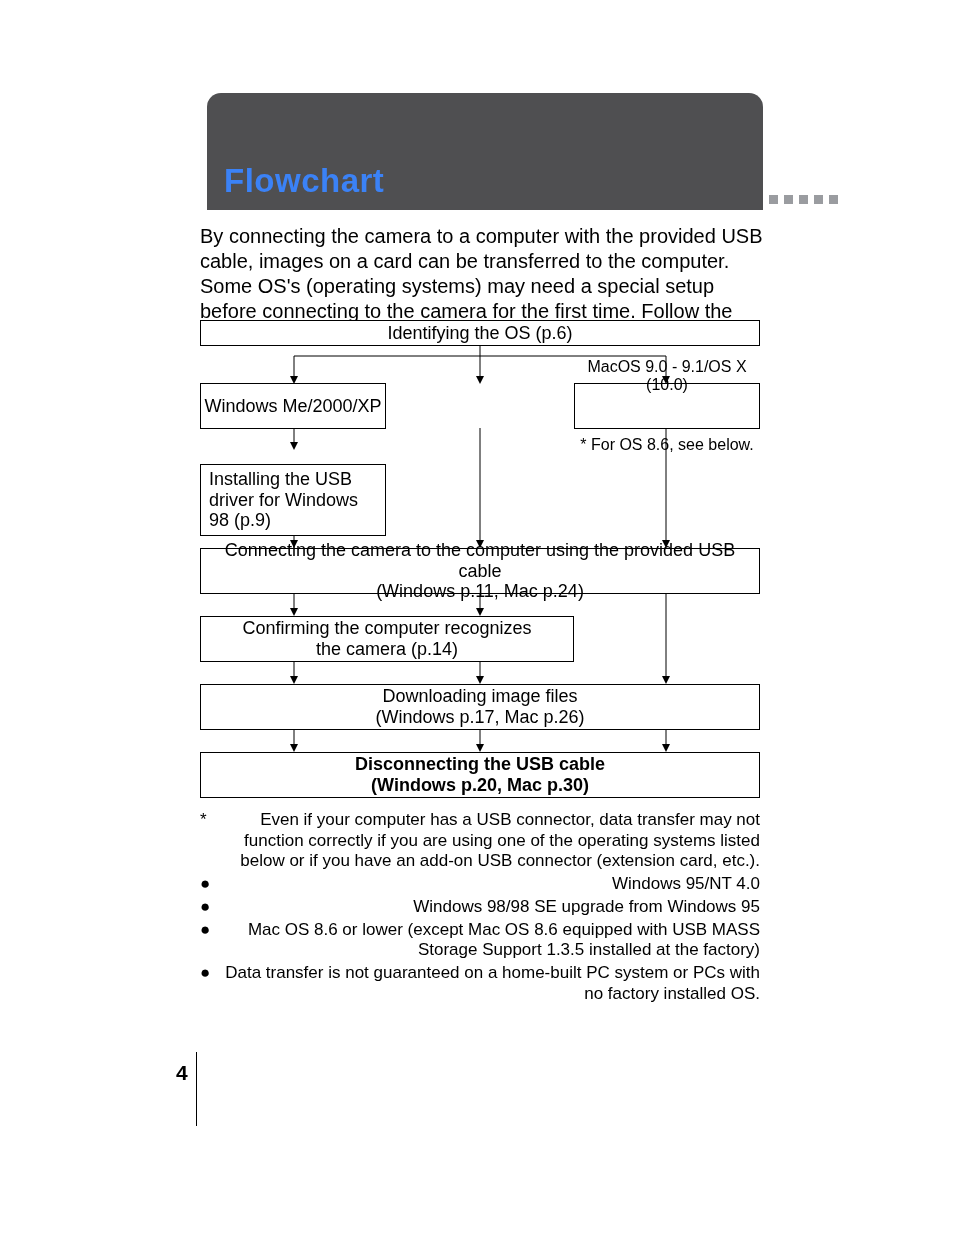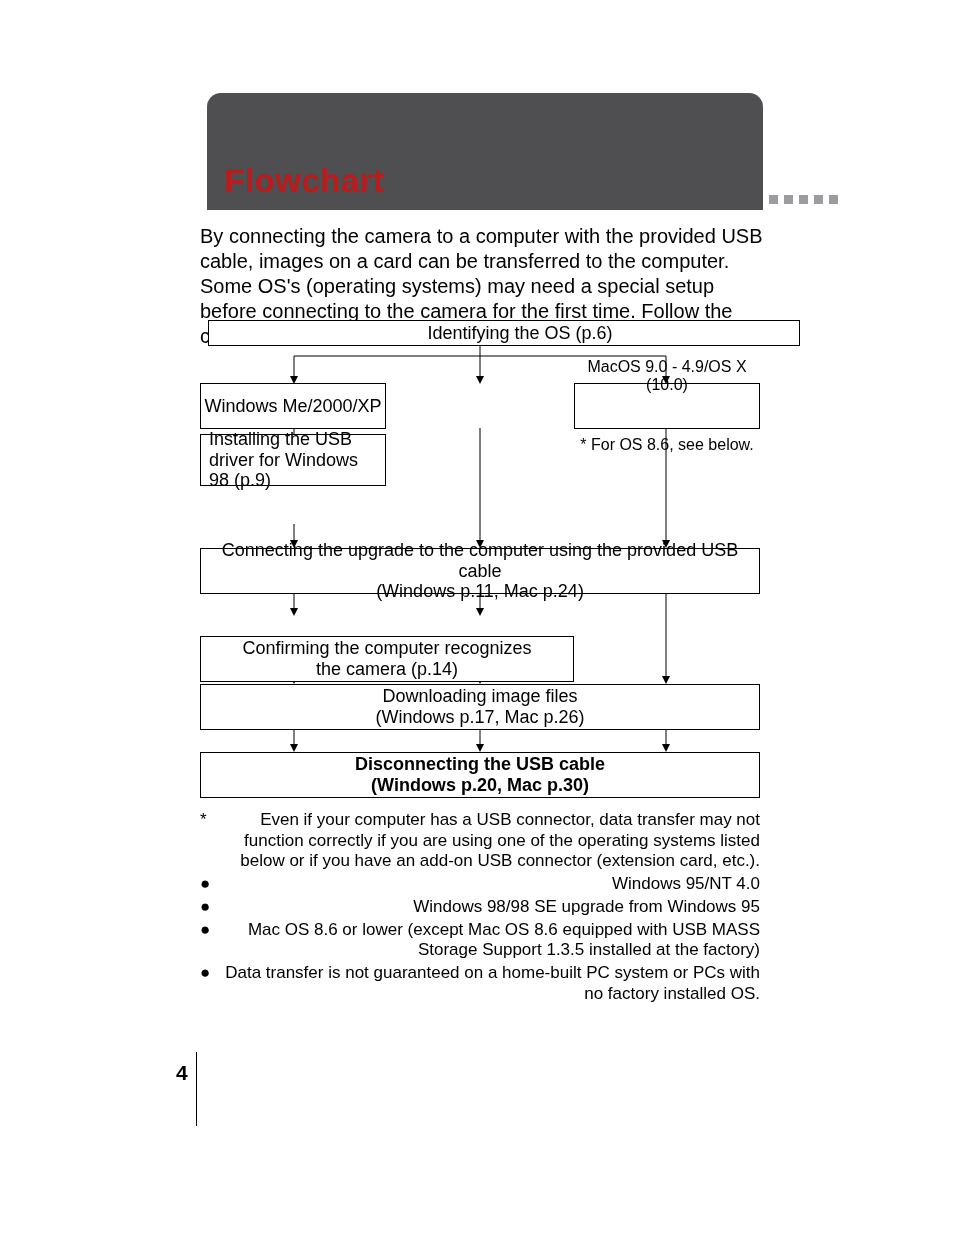--- a/index.html
+++ b/index.html
@@ -26,21 +26,21 @@
     background: #4f4f51;
     border-top-left-radius: 14px;
     border-top-right-radius: 14px;
   }
   .title-text {
     position: absolute;
     left: 224px;
     top: 162px;
     font-weight: 900;
     font-size: 33px;
-    color: #b91c1c;
+    color: #3b82f6;
     letter-spacing: 0.5px;
   }
   .dashes {
     position: absolute;
     left: 769px;
     top: 195px;
     display: flex;
     gap: 6px;
   }
   .dash {
@@ -163,36 +163,36 @@
       <path d="M466 274 L466 360" stroke="#000" fill="none" stroke-width="1" marker-end="url(#arr)"></path>
 
       <path d="M94 342 L94 360" stroke="#000" fill="none" stroke-width="1" marker-end="url(#arr)"></path>
       <path d="M280 342 L280 360" stroke="#000" fill="none" stroke-width="1" marker-end="url(#arr)"></path>
 
       <path d="M94 410 L94 428" stroke="#000" fill="none" stroke-width="1" marker-end="url(#arr)"></path>
       <path d="M280 410 L280 428" stroke="#000" fill="none" stroke-width="1" marker-end="url(#arr)"></path>
       <path d="M466 410 L466 428" stroke="#000" fill="none" stroke-width="1" marker-end="url(#arr)"></path>
     </svg>
 
-    <div class="box" style="left:8px; top:0; width:558px; height:24px;padding-left:32px;">Identifying the OS (p.6)</div>
+    <div class="box" style="left:0; top:0; width:558px; height:24px;">Identifying the OS (p.6)</div>
 
 
     <div class="box" style="left:188; top:63px; width:184px; height:44px;">Windows Me/2000/XP</div>
 
     <div class="box" style="left:374px; top:63px; width:184px; height:44px;">
-      <span style="font-size:16px;">MacOS 9.0 - 4.9/OS X (10.0)</span>
+      <span style="font-size:16px;">MacOS 9.0 - 9.1/OS X (10.0)</span>
       <span class="sub">* For OS 8.6, see below.</span>
     </div>
 
-    <div class="box left" style="left:0; top:114px; width:186px; height:52px;">Installing the USB driver for Windows 98 (p.9)</div>
-
-    <div class="box" style="left:0; top:228px; width:558px; height:44px;">Connecting the upgrade to the computer using the provided USB cable
+    <div class="box left" style="left:0; top:144px; width:186px; height:72px;">Installing the USB driver for Windows 98 (p.9)</div>
+
+    <div class="box" style="left:0; top:228px; width:558px; height:44px;">Connecting the camera to the computer using the provided USB cable
 (Windows p.11,  Mac p.24)</div>
 
-    <div class="box" style="left:0; top:296px; width:372px; height:44px;margin-top:20px;">Confirming the computer recognizes
+    <div class="box" style="left:0; top:296px; width:372px; height:44px;">Confirming the computer recognizes
 the camera (p.14)</div>
 
     <div class="box" style="left:0; top:364px; width:558px; height:44px;">Downloading image files
 (Windows p.17,  Mac p.26)</div>
 
     <div class="box" style="left:0; top:432px; width:558px; height:44px;font-weight:bold;">Disconnecting the USB cable
 (Windows p.20,  Mac p.30)</div>
   </div>
 
   <div class="footnote-block">

